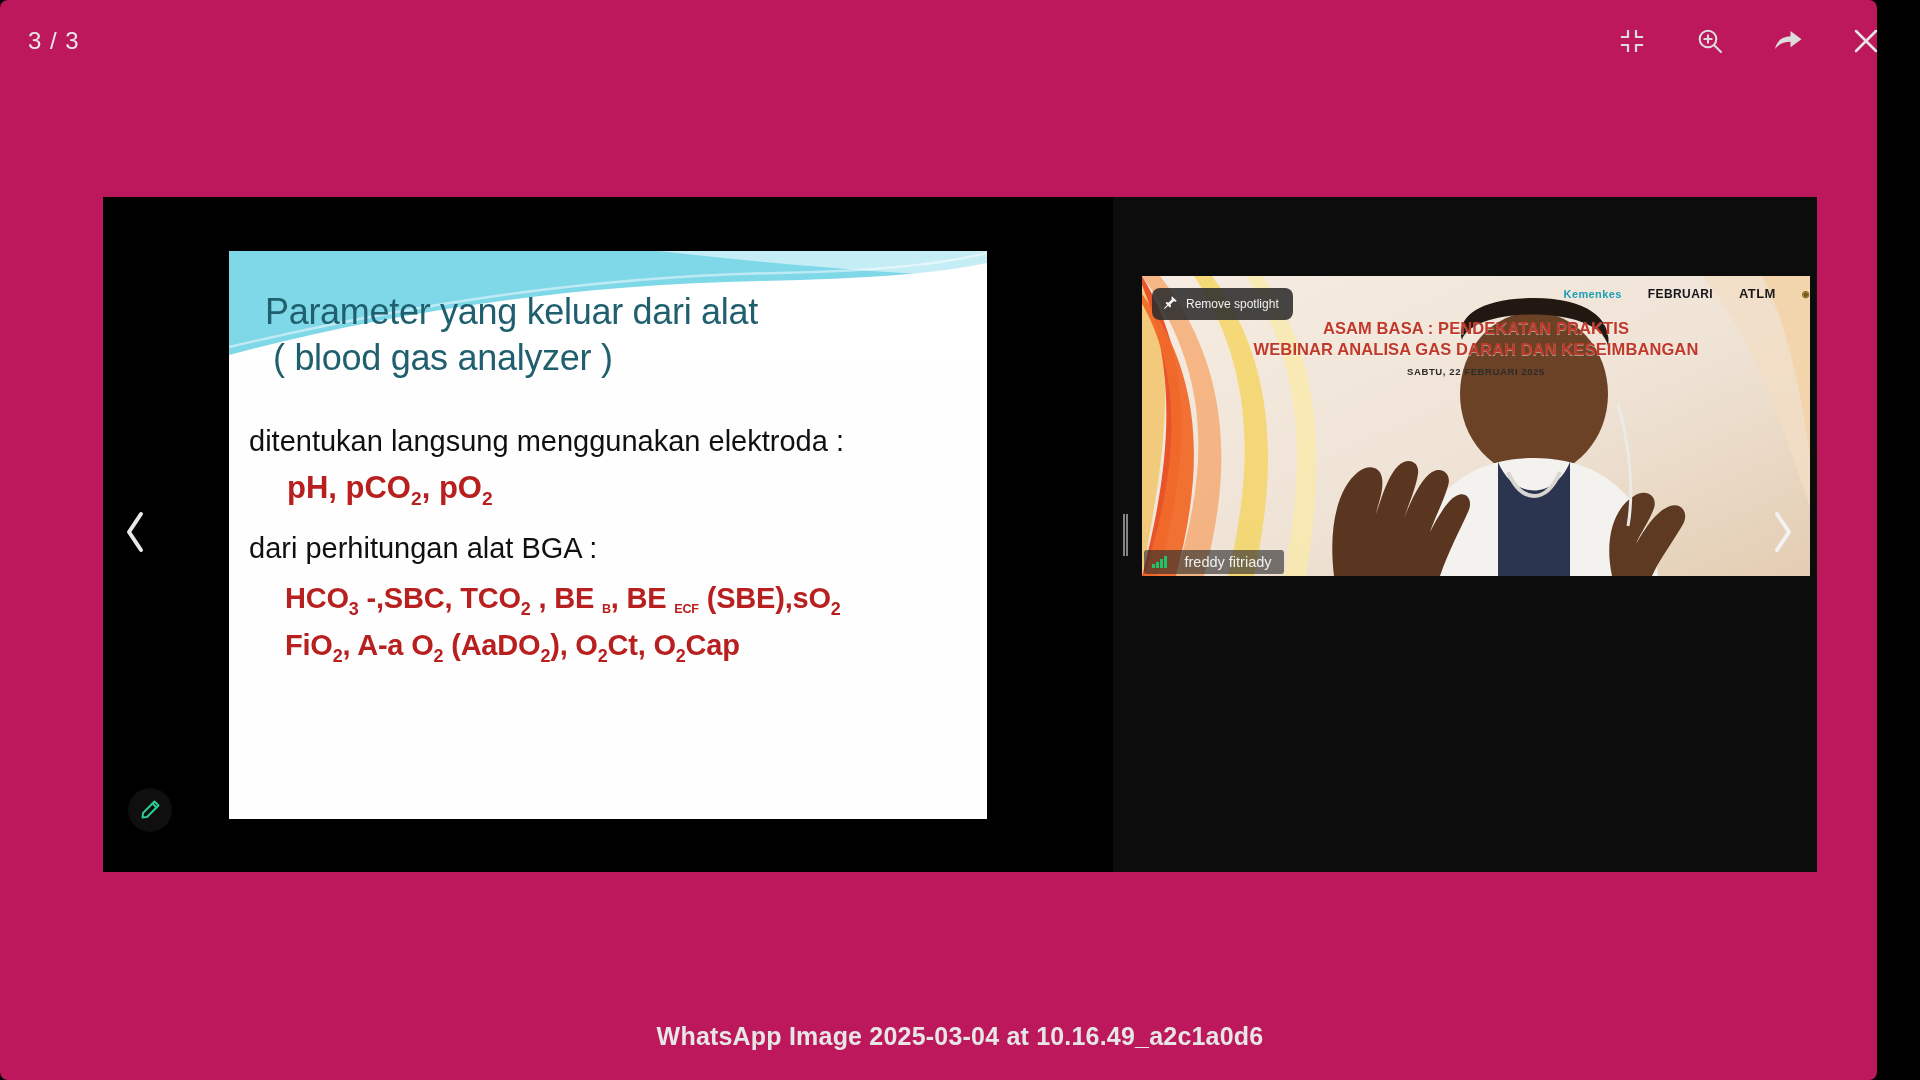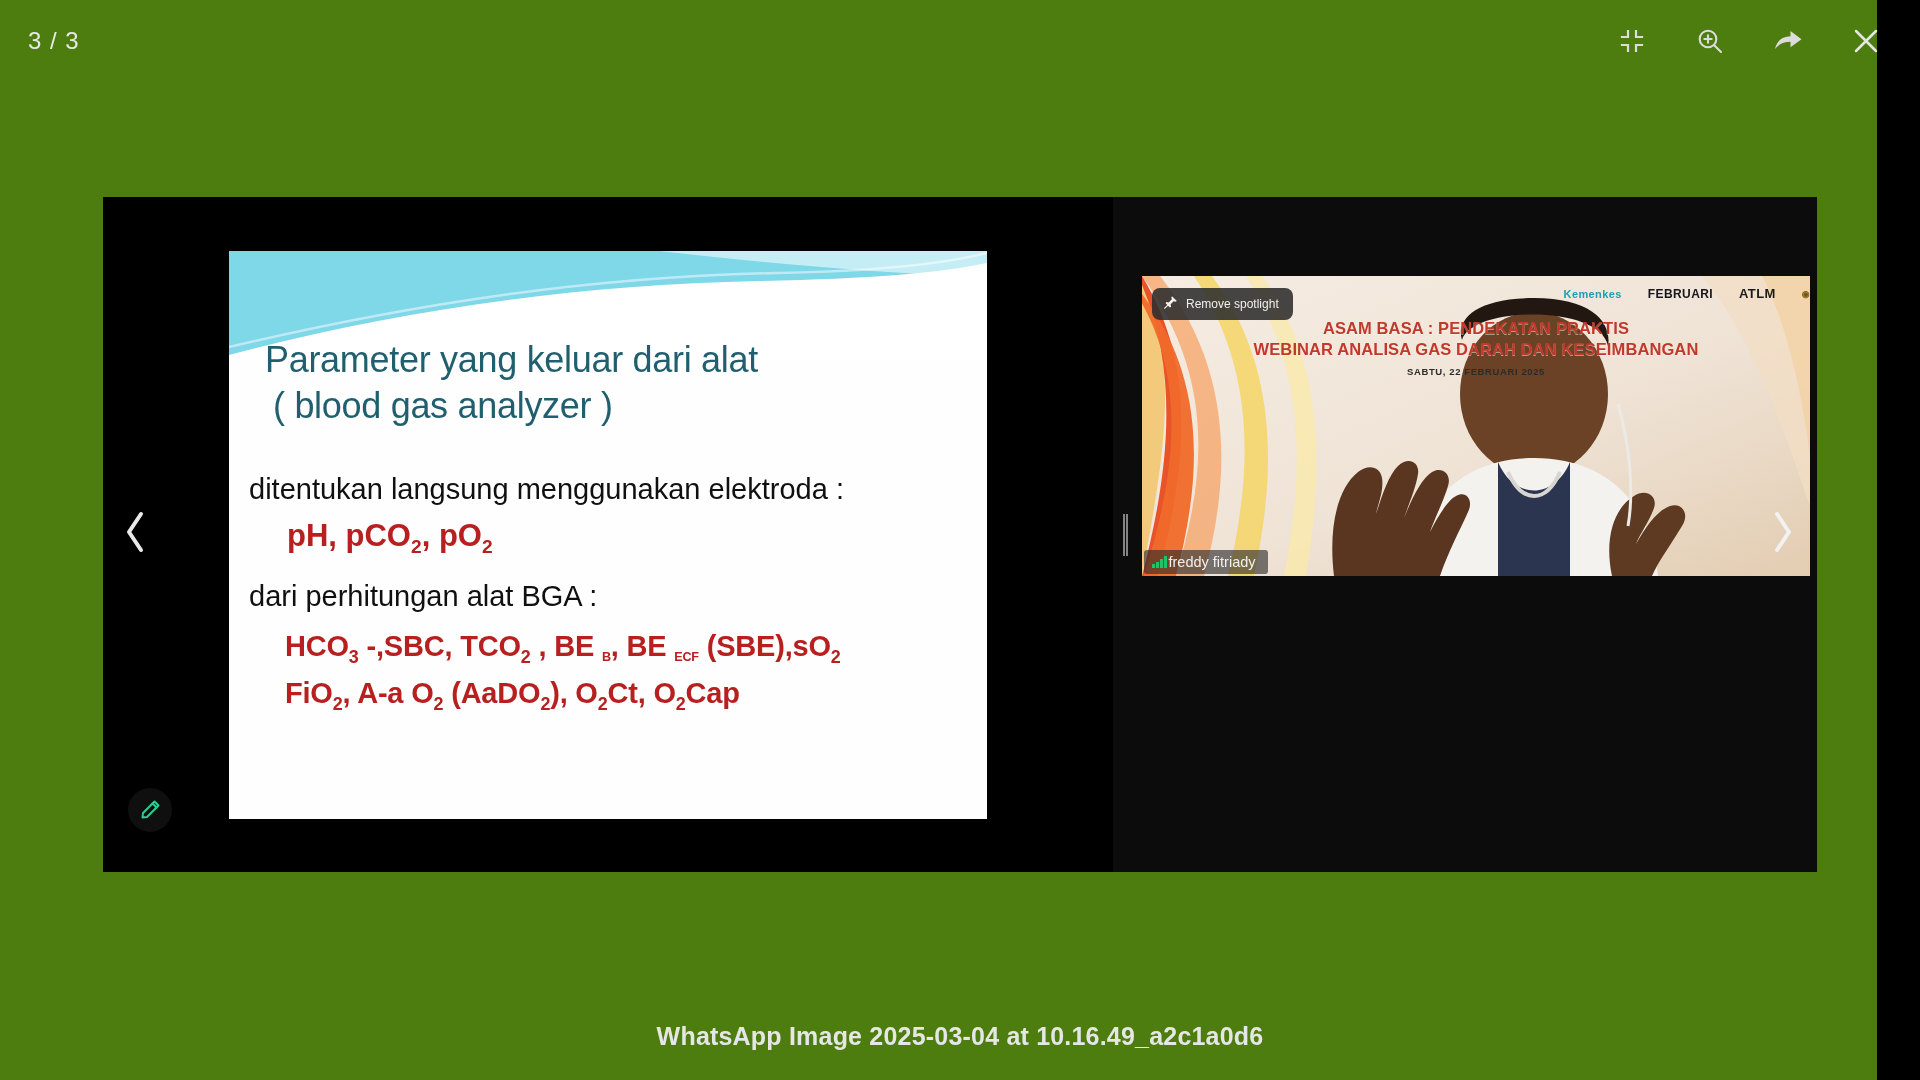--- a/index.html
+++ b/index.html
@@ -2,21 +2,21 @@
 <html><head>
 <meta charset="utf-8">
 <style>
   * { box-sizing: border-box; margin: 0; padding: 0; }
   html, body {
     width: 1920px; height: 1080px;
     background: #000;
     font-family: "Liberation Sans", sans-serif;
     overflow: hidden;
   }
-  #viewer { position: relative; width: 1877px; height: 1080px; background: #4d7c0f; }
+  #viewer { position: relative; width: 1877px; height: 1080px; background: #be185d; border-radius: 8px; }
 
   
   .topbar {
     position: absolute; top: 0; left: 0; width: 1920px; height: 82px;
     display: flex; align-items: center; justify-content: space-between;
   }
   .page-counter {
     margin-left: 28px; color: #e8e8e8; font-size: 24px; letter-spacing: 1px;
     font-family: "Liberation Sans", sans-serif;
   }
@@ -47,21 +47,21 @@
     overflow: hidden;
   }
   .slide-swoosh { position: absolute; left: 0; top: 0; width: 758px; height: 108px; }
   .slide-body {
     position: relative; z-index: 2;
     padding: 38px 16px 0 16px;
     text-align: left;
   }
   .slide-title {
     color: #1f5f6e; font-size: 36px; font-weight: 400; line-height: 1.28;
-    letter-spacing: -0.3px; padding-left: 20px; margin-top: 48px;
+    letter-spacing: -0.3px; padding-left: 20px;
   }
   .slide-title .l2 { display: block; padding-left: 8px; }
   .slide-sub {
     color: #101010; font-size: 29px; line-height: 1.3; margin-top: 42px;
     padding-left: 4px; font-weight: 400;
   }
   .slide-red {
     color: #b81f1f; font-size: 31px; font-weight: bold; line-height: 1.28;
     padding-left: 42px; margin-top: 8px; white-space: nowrap;
   }
@@ -116,21 +116,21 @@
   }
   .spotlight-pill {
     position: absolute; top: 12px; left: 10px; z-index: 6;
     display: flex; align-items: center; gap: 8px;
     background: rgba(44,44,44,.88); color: #efefef;
     border-radius: 8px; padding: 7px 14px 7px 11px;
     font-size: 12px; cursor: pointer;
   }
   .name-pill {
     position: absolute; left: 2px; bottom: 2px; z-index: 6;
-    display: flex; align-items: center; gap: 2px;
+    display: flex; align-items: center; gap: 18px;
     background: rgba(40,40,40,.62); color: #f0f0f0;
     padding: 4px 12px 4px 8px; font-size: 14.5px; border-radius: 3px;
   }
   .bars { display: flex; align-items: flex-end; gap: 1.5px; height: 12px; }
   .bars i { width: 2.5px; background: #1fc46a; display: block; }
 
   
   .nav { position: absolute; z-index: 9; cursor: pointer; background: none; border: none; }
   .nav-prev { left: 120px; top: 508px; }
   .nav-next { left: 1768px; top: 508px; }

